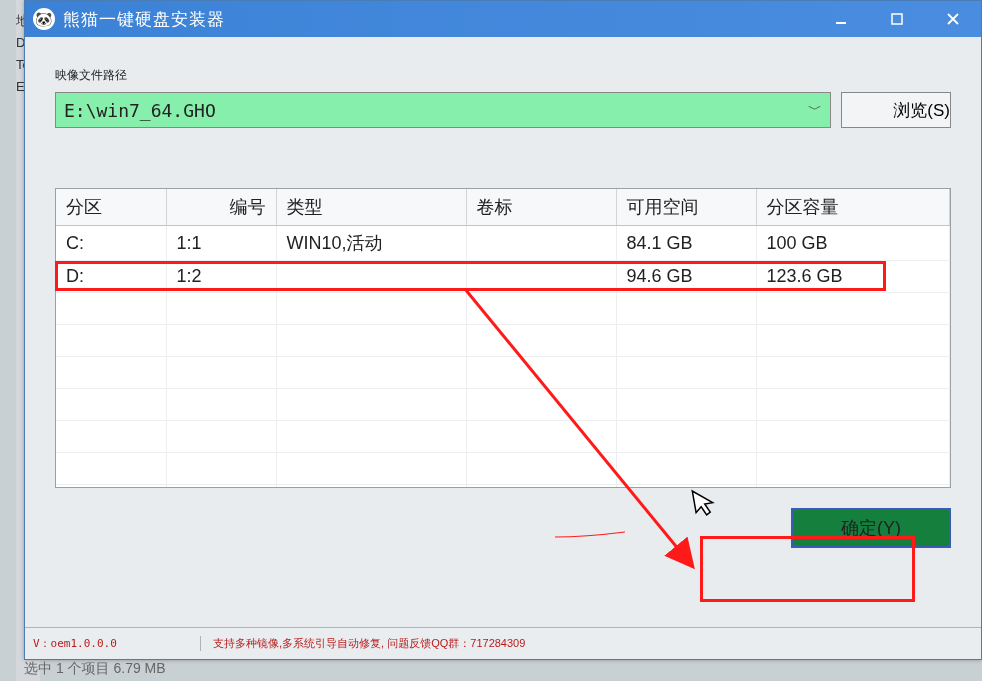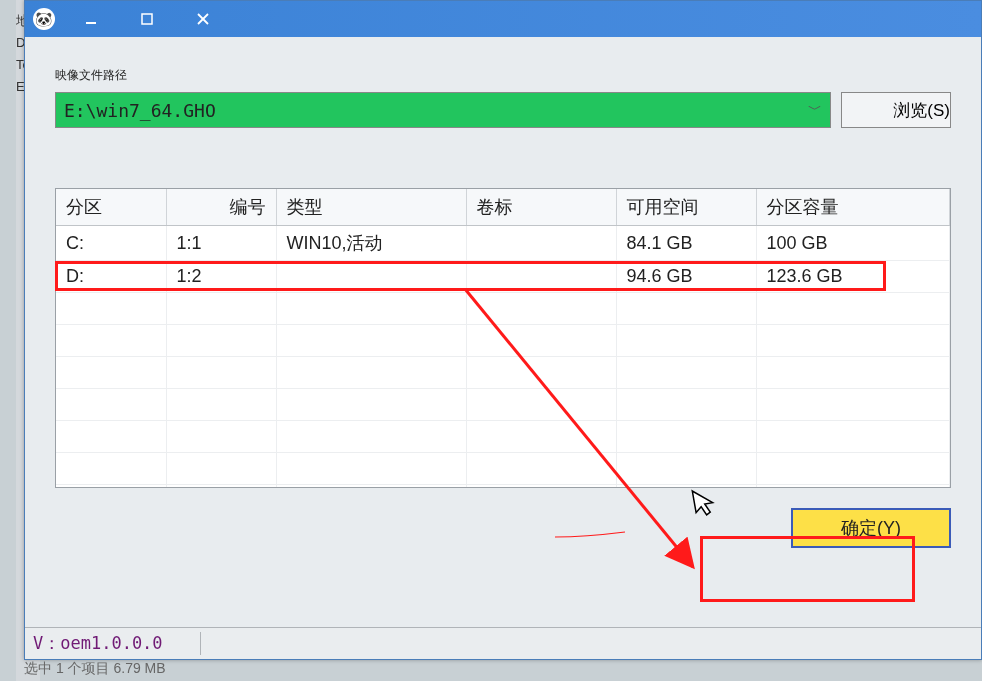--- a/index.html
+++ b/index.html
@@ -87,21 +87,21 @@
     }
     .path-row {
       display: flex;
       gap: 10px;
       margin-bottom: 60px;
     }
     .path-combo {
       flex: 1;
       height: 36px;
       border: 1px solid #888;
-      background: #22c55e;
+      background: #86efac;
       display: flex;
       align-items: center;
       padding: 0 8px;
       font-family: "SimSun", monospace;
       font-size: 18px;
       color: #222;
       position: relative;
     }
     .combo-arrow {
       position: absolute;
@@ -159,37 +159,37 @@
     }
     .footer-actions {
       display: flex;
       justify-content: flex-end;
       padding: 20px 0 0 0;
     }
     .ok-btn {
       width: 160px;
       height: 40px;
       border: 2px solid #3b5bb8;
-      background: #fde047;
+      background: #15803d;
       font-size: 18px;
       color: #222;
       cursor: pointer;
     }
     .statusbar {
       position: absolute;
       left: 0;
       right: 0;
       bottom: 0;
       height: 32px;
       border-top: 1px solid #b0b4b8;
       background: #eaedef;
       display: flex;
       align-items: center;
-      font-size: 17px;
-      color: #701a75;
+      font-size: 11px;
+      color: #b91c1c;
     }
     .status-version {
       width: 176px;
       border-right: 1px solid #b0b4b8;
       padding-left: 8px;
       font-family: "SimSun", monospace;
     }
     .status-info {
       flex: 1;
       padding-left: 12px;
@@ -231,20 +231,21 @@
 <div class="desktop-edge">地
 D
 c
 Tc
 n
 E</div>
 
 <div class="window">
   <div class="titlebar">
     <div class="titlebar-icon">🐼</div>
+    <div class="titlebar-text">熊猫一键硬盘安装器</div>
     <div class="titlebar-controls">
       <div class="titlebar-btn">
         <svg width="14" height="14">
             <line x1="2" y1="11" x2="12" y2="11" stroke="#fff" stroke-width="2"></line>
           </svg>
       </div>
       <div class="titlebar-btn">
         <svg width="14" height="14">
             <rect x="2" y="2" width="10" height="10" stroke="#fff" stroke-width="1.5" fill="none"></rect>
           </svg>
@@ -377,16 +378,17 @@
 
     <div class="cursor-arrow" style="left:668px; top:450px;">
       <svg width="24" height="30">
           <path d="M2 2 L2 24 L8 19 L12 28 L16 26 L12 17 L20 17 Z" fill="#fff" stroke="#000" stroke-width="1.5"></path>
         </svg>
     </div>
   </div>
 
   <div class="statusbar">
     <div class="status-version">V：oem1.0.0.0</div>
+    <div class="status-info">支持多种镜像,多系统引导自动修复, 问题反馈QQ群：717284309</div>
   </div>
 </div>
 
 <div class="below-window">选中 1 个项目  6.79 MB</div>
 
 </body></html>

